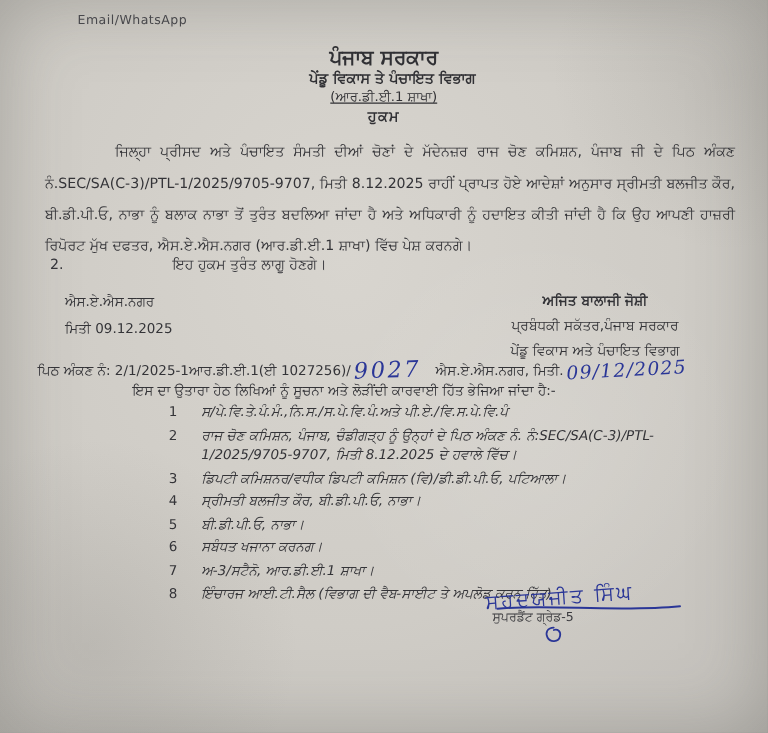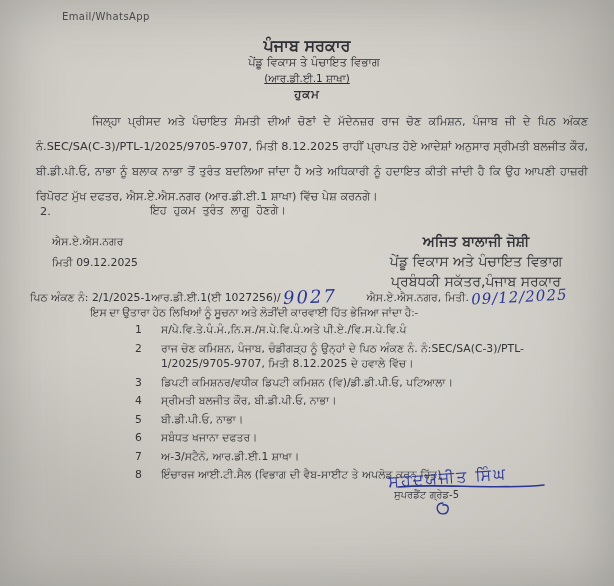--- a/index.html
+++ b/index.html
@@ -24,67 +24,67 @@
   }
   .email-label{
     position:absolute;left:62px;top:11px;
     font-size:10px;letter-spacing:.4px;color:#48484c;
   }
   .hdr{
     position:absolute;left:0;right:0;top:38px;
     text-align:center;line-height:16px;color:#303034;
   }
   .hdr .l1{font-size:16px;font-weight:bold;}
-  .hdr .l2{font-size:11.5px;font-weight:normal;padding-left:14px;}
+  .hdr .l2{font-size:11.5px;font-weight:bold;padding-left:14px;}
   .hdr .l3{font-size:10.5px;text-decoration:underline;}
   .hdr .l4{font-size:11.5px;font-weight:bold;letter-spacing:1px;font-family:Liberation Serif, serif;}
   .para1{
     position:absolute;left:36px;top:97px;width:552px;
     font-size:11.3px;line-height:25px;text-align:justify;
     text-indent:56px;color:#343438;margin-top:12px;
   }
   .para2-num{position:absolute;left:40px;top:205px;font-size:11.3px;}
-  .para2-text{position:absolute;left:150px;top:205px;font-size:11.3px;font-family:Liberation Mono, monospace;}
+  .para2-text{position:absolute;left:138px;top:205px;font-size:11.3px;}
   .place-block{
     position:absolute;left:52px;top:231px;
     font-size:10.8px;line-height:21px;color:#343438;
   }
   .signatory-block{
     position:absolute;left:352px;top:231px;width:248px;
-    text-align:center;font-size:14px;line-height:20px;color:#343438;
+    text-align:center;font-size:11px;line-height:20px;color:#343438;
   }
   .signatory-block .name{font-weight:bold;}
   .endorse{
     position:absolute;left:30px;top:284px;width:584px;
     font-size:10.8px;color:#343438;white-space:nowrap;
   }
   .endorse .printed{vertical-align:baseline;}
   .hand{
     color:#2a3697;font-style:italic;
     font-family:"DejaVu Serif","Liberation Serif",serif;
   }
   .endorse .hand-num{
     display:inline-block;font-size:18px;letter-spacing:2px;
     transform:rotate(-2deg) translateY(2px);margin:0 6px 0 2px;
   }
-  .endorse .mid{margin-left:24px;}
+  .endorse .mid{margin-left:6px;}
   .endorse .hand-date{
     display:inline-block;font-size:15px;letter-spacing:1px;
     transform:rotate(-3deg) translateY(1px);margin-left:2px;
   }
   .copy-line{
-    position:absolute;left:90px;top:306px;font-size:10.8px;color:#343438;font-family:Liberation Serif, serif;
+    position:absolute;left:106px;top:306px;font-size:10.8px;color:#343438;
   }
   .dist-list{
     position:absolute;left:135px;top:322px;width:444px;
     font-size:10.8px;color:#343438;
   }
   .dist-item{display:flex;margin-bottom:3px;line-height:15.5px;}
   .dist-item .no{width:26px;flex:0 0 26px;}
-  .dist-item .tx{flex:1;}
+  .dist-item .tx{flex:1;font-style:italic;}
   .footer-sign{position:absolute;left:388px;top:468px;width:200px;}
   .sig-hand{
     display:inline-block;font-size:16px;letter-spacing:2px;
     transform:rotate(-4deg);color:#2a3697;
   }
   .sig-flourish{display:block;margin-top:-6px;margin-left:8px;}
   .sig-title{font-size:10px;color:#3a3a3e;margin-top:-2px;margin-left:6px;}
   .ink-mark{display:block;margin-left:46px;margin-top:0px;}
 </style>
 </head>
@@ -107,22 +107,22 @@
   <div class="para2-num">2.</div>
   <div class="para2-text">ਇਹ ਹੁਕਮ ਤੁਰੰਤ ਲਾਗੂ ਹੋਣਗੇ।</div>
 
   <div class="place-block">
     <div>ਐਸ.ਏ.ਐਸ.ਨਗਰ</div>
     <div>ਮਿਤੀ 09.12.2025</div>
   </div>
 
   <div class="signatory-block">
     <div class="name">ਅਜਿਤ ਬਾਲਾਜੀ ਜੋਸ਼ੀ</div>
+    <div>ਪ੍ਰਬੰਧਕੀ ਸਕੱਤਰ,ਪੰਜਾਬ ਸਰਕਾਰ</div>
     <div>ਪੇਂਡੂ ਵਿਕਾਸ ਅਤੇ ਪੰਚਾਇਤ ਵਿਭਾਗ</div>
-    <div>ਪ੍ਰਬੰਧਕੀ ਸਕੱਤਰ,ਪੰਜਾਬ ਸਰਕਾਰ</div>
   </div>
 
   <div class="endorse">
     <span class="printed">ਪਿਠ ਅੰਕਣ ਨੰ: 2/1/2025-1ਆਰ.ਡੀ.ਈ.1(ਈ 1027256)/</span><span class="hand hand-num">9027</span><span class="printed mid">ਐਸ.ਏ.ਐਸ.ਨਗਰ, ਮਿਤੀ.</span><span class="hand hand-date">09/12/2025</span>
   </div>
 
   <div class="copy-line">ਇਸ ਦਾ ਉਤਾਰਾ ਹੇਠ ਲਿਖਿਆਂ ਨੂੰ ਸੂਚਨਾ ਅਤੇ ਲੋੜੀਂਦੀ ਕਾਰਵਾਈ ਹਿੱਤ ਭੇਜਿਆ ਜਾਂਦਾ ਹੈ:-</div>
 
   <div class="dist-list">
     <div class="dist-item">
@@ -140,21 +140,21 @@
     <div class="dist-item">
       <span class="no">4</span>
       <span class="tx">ਸ੍ਰੀਮਤੀ ਬਲਜੀਤ ਕੌਰ, ਬੀ.ਡੀ.ਪੀ.ਓ, ਨਾਭਾ।</span>
     </div>
     <div class="dist-item">
       <span class="no">5</span>
       <span class="tx">ਬੀ.ਡੀ.ਪੀ.ਓ, ਨਾਭਾ।</span>
     </div>
     <div class="dist-item">
       <span class="no">6</span>
-      <span class="tx">ਸਬੰਧਤ ਖਜਾਨਾ ਦਫਤਰ।</span>
+      <span class="tx">ਸਬੰਧਤ ਖਜਾਨਾ ਕਰਨਗ।</span>
     </div>
     <div class="dist-item">
       <span class="no">7</span>
       <span class="tx">ਅ-3/ਸਟੈਨੋ, ਆਰ.ਡੀ.ਈ.1 ਸ਼ਾਖਾ।</span>
     </div>
     <div class="dist-item">
       <span class="no">8</span>
       <span class="tx">ਇੰਚਾਰਜ ਆਈ.ਟੀ.ਸੈਲ (ਵਿਭਾਗ ਦੀ ਵੈਬ-ਸਾਈਟ ਤੇ ਅਪਲੋਡ ਕਰਨ ਹਿੱਤ)</span>
     </div>
   </div>

